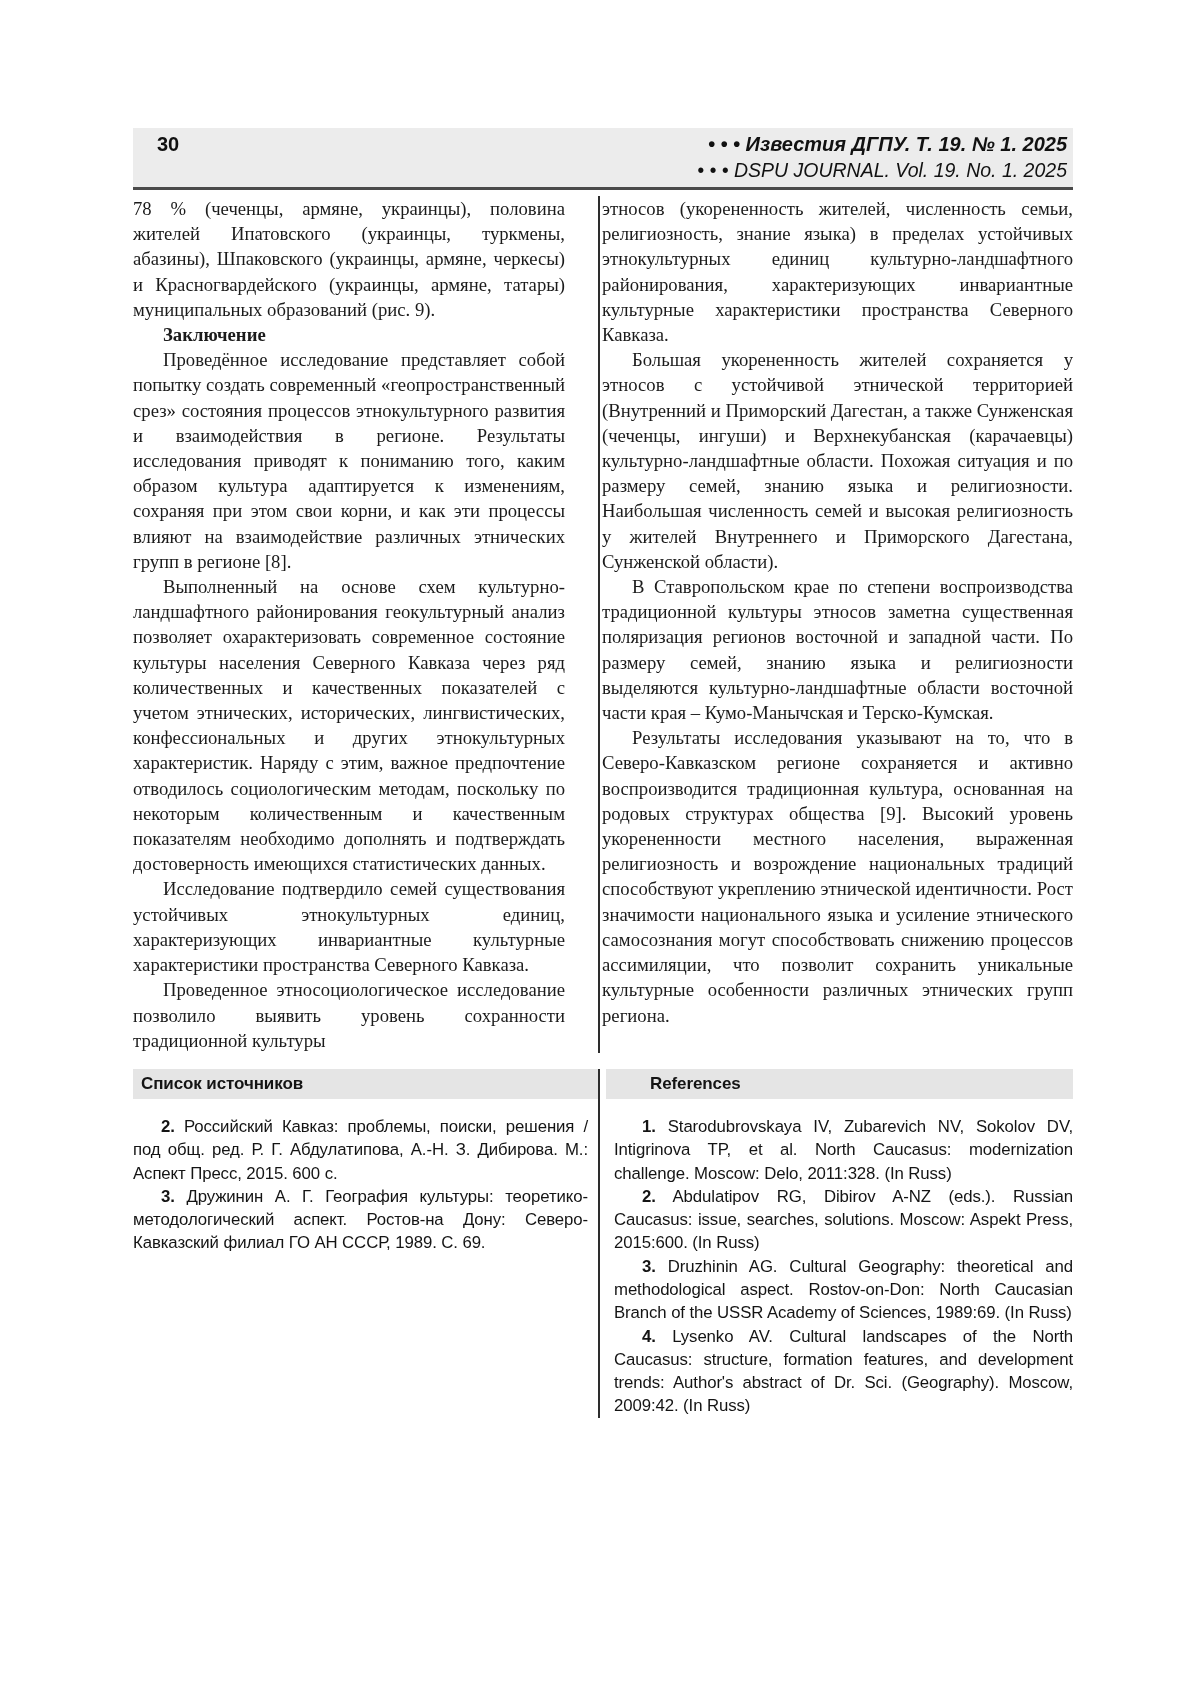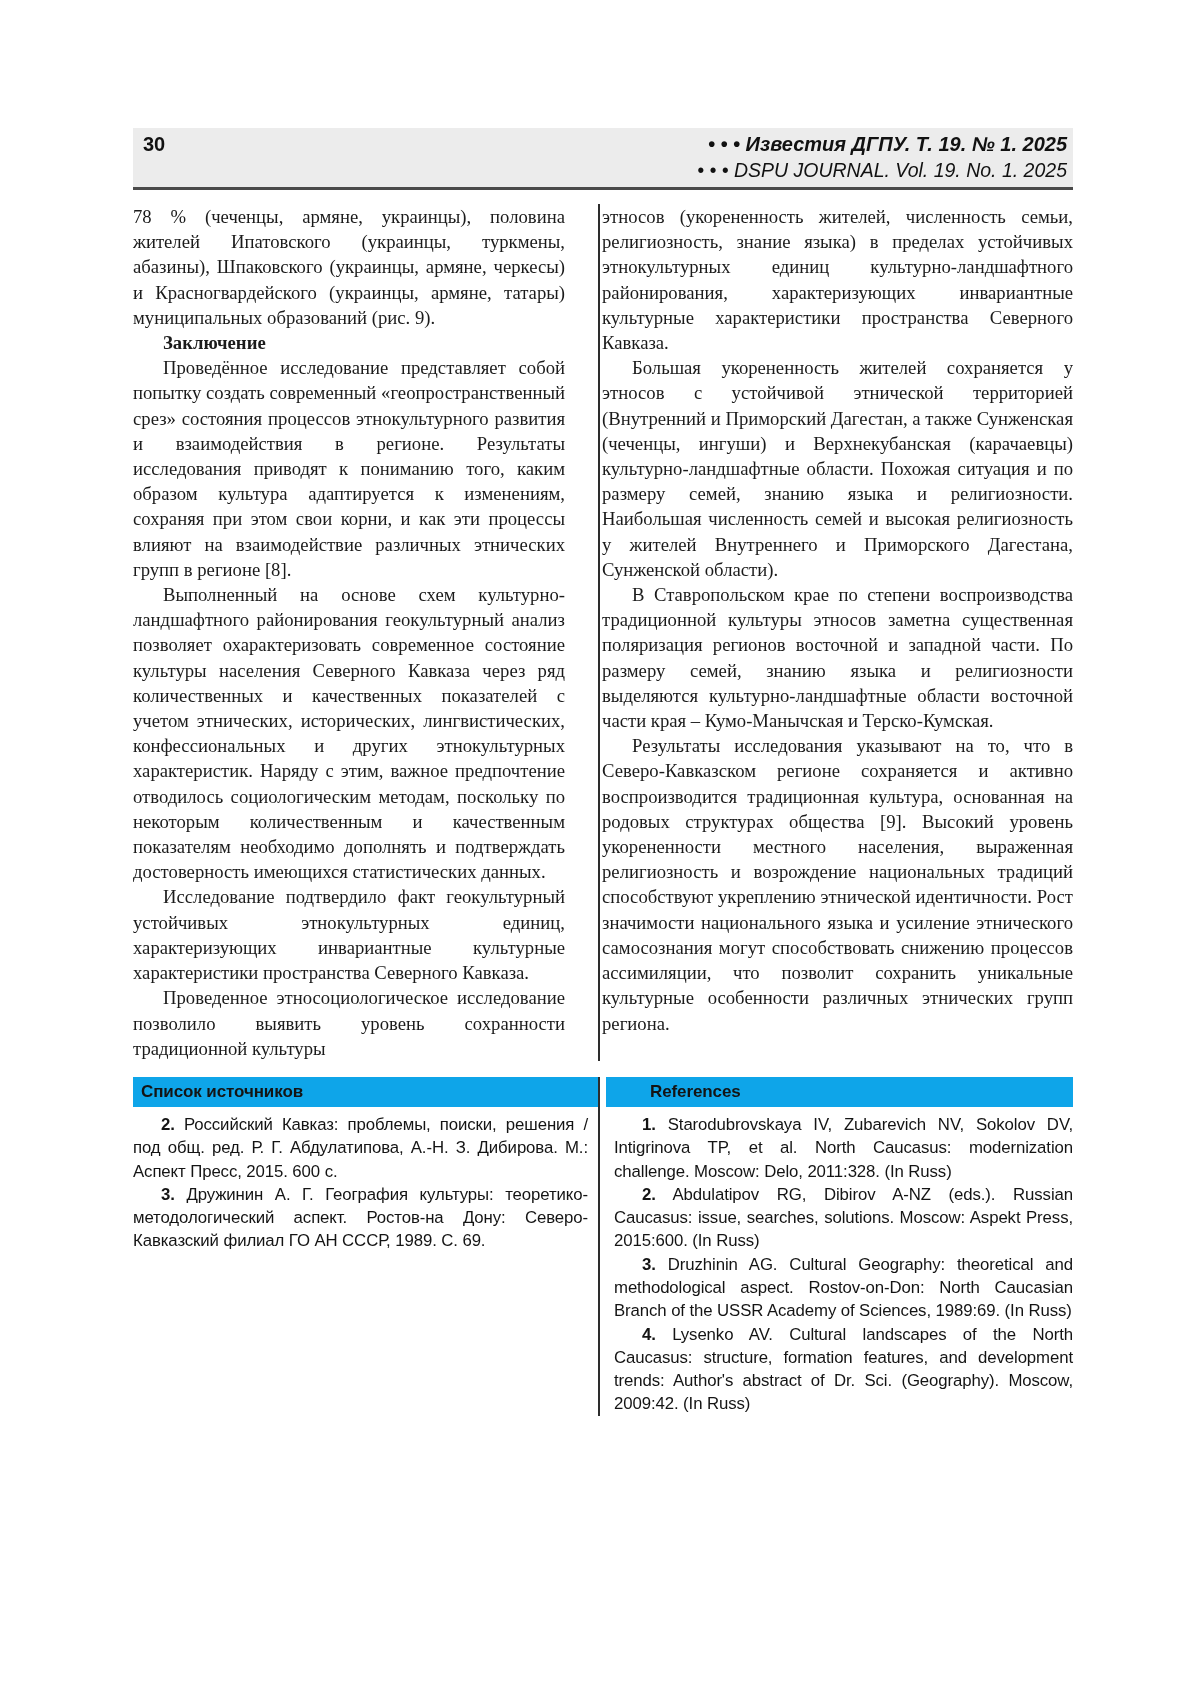--- a/index.html
+++ b/index.html
@@ -7,53 +7,53 @@
     width:1200px;height:1697px;background:#ffffff;position:relative;
     font-family:"Liberation Serif","DejaVu Serif",serif;
     -webkit-font-smoothing:antialiased;
   }
   .page{position:absolute;left:133px;top:128px;width:940px;}
 
   
   .pagehead{
     background:#ececec;border-bottom:3px solid #4a4a4a;
     display:flex;justify-content:space-between;align-items:flex-start;
-    padding:3px 6px 4px 10px;box-sizing:border-box;min-height:58px;gap:37px;
+    padding:3px 6px 4px 24px;box-sizing:border-box;min-height:58px;gap:37px;
   }
   .pagenum{
     font-family:"Liberation Sans",sans-serif;font-weight:bold;
     font-size:20px;line-height:26px;color:#111;
   }
   .titles{text-align:right;font-family:"Liberation Sans",sans-serif;color:#111;margin-left:48px;}
   .title-ru{font-style:italic;font-weight:bold;font-size:20px;line-height:26px;}
   .title-en{font-style:italic;font-size:19.5px;line-height:26px;text-align:right;}
 
   
   .bodycols{
-    display:flex;margin-top:14px;
+    display:flex;margin-top:6px;
     font-size:18.7px;line-height:25.2px;color:#1b1b1b;text-align:justify;
   }
   .bcol-left{width:432px;padding-right:33px;border-right:2px solid #2d2d2d;}
   .bcol-right{flex:1;padding-left:2px;}
   .bodycols p{margin:0;text-indent:30px;overflow-wrap:break-word;}
   .bodycols p.noindent{text-indent:0;}
   .bodycols p.h{font-weight:bold;text-align:left;}
 
   
   .refs{
     display:flex;margin-top:16px;
     font-family:"Liberation Sans","DejaVu Sans",sans-serif;
     font-size:16.8px;line-height:23.3px;color:#141414;text-align:justify;
     letter-spacing:-0.1px;
   }
   .rcol-left{width:455px;padding-right:10px;border-right:2px solid #2d2d2d;}
   .rcol-right{flex:1;padding-left:14px;}
   .refbar{
-    background:#0ea5e9;font-weight:bold;font-size:17px;line-height:24px;
-    padding:3px 0 3px 8px;margin:0 0 6px 0;text-align:left;
+    background:#e5e5e5;font-weight:bold;font-size:17px;line-height:24px;
+    padding:3px 0 3px 8px;margin:0 0 16px 0;text-align:left;
   }
   .rcol-left .refbar{margin-right:-10px;}
   .rcol-right .refbar{margin-left:-8px;padding-left:44px;}
   .ref{margin:0;text-indent:28px;overflow-wrap:break-word;}
   .ref b{font-weight:bold;}
 </style>
 </head>
 <body>
 
 <div class="page">
@@ -65,21 +65,21 @@
       <div class="title-en">• • • DSPU JOURNAL. Vol. 19. No. 1. 2025</div>
     </div>
   </header>
 
   <main class="bodycols">
     <div class="bcol-left">
       <p class="noindent">78 % (чеченцы, армяне, украинцы), половина жителей Ипатовского (украинцы, туркмены, абазины), Шпаковского (украинцы, армяне, черкесы) и Красногвардейского (украинцы, армяне, татары) муниципальных образований (рис. 9).</p>
       <p class="h">Заключение</p>
       <p>Проведённое исследование представляет собой попытку создать современный «геопространственный срез» состояния процессов этнокультурного развития и взаимодействия в регионе. Результаты исследования приводят к пониманию того, каким образом культура адаптируется к изменениям, сохраняя при этом свои корни, и как эти процессы влияют на взаимодействие различных этнических групп в регионе [8].</p>
       <p>Выполненный на основе схем культурно-ландшафтного районирования геокультурный анализ позволяет охарактеризовать современное состояние культуры населения Северного Кавказа через ряд количественных и качественных показателей с учетом этнических, исторических, лингвистических, конфессиональных и других этнокультурных характеристик. Наряду с этим, важное предпочтение отводилось социологическим методам, поскольку по некоторым количественным и качественным показателям необходимо дополнять и подтверждать достоверность имеющихся статистических данных.</p>
-      <p>Исследование подтвердило факт геокультурный устойчивых этнокультурных единиц, характеризующих инвариантные культурные характеристики пространства Северного Кавказа.</p>
+      <p>Исследование подтвердило семей существования устойчивых этнокультурных единиц, характеризующих инвариантные культурные характеристики пространства Северного Кавказа.</p>
       <p>Проведенное этносоциологическое исследование позволило выявить уровень сохранности традиционной культуры</p>
     </div>
     <div class="bcol-right">
       <p class="noindent">этносов (укорененность жителей, численность семьи, религиозность, знание языка) в пределах устойчивых этнокультурных единиц культурно-ландшафтного районирования, характеризующих инвариантные культурные характеристики пространства Северного Кавказа.</p>
       <p>Большая укорененность жителей сохраняется у этносов с устойчивой этнической территорией (Внутренний и Приморский Дагестан, а также Сунженская (чеченцы, ингуши) и Верхнекубанская (карачаевцы) культурно-ландшафтные области. Похожая ситуация и по размеру семей, знанию языка и религиозности. Наибольшая численность семей и высокая религиозность у жителей Внутреннего и Приморского Дагестана, Сунженской области).</p>
       <p>В Ставропольском крае по степени воспроизводства традиционной культуры этносов заметна существенная поляризация регионов восточной и западной части. По размеру семей, знанию языка и религиозности выделяются культурно-ландшафтные области восточной части края – Кумо-Манычская и Терско-Кумская.</p>
       <p>Результаты исследования указывают на то, что в Северо-Кавказском регионе сохраняется и активно воспроизводится традиционная культура, основанная на родовых структурах общества [9]. Высокий уровень укорененности местного населения, выраженная религиозность и возрождение национальных традиций способствуют укреплению этнической идентичности. Рост значимости национального языка и усиление этнического самосознания могут способствовать снижению процессов ассимиляции, что позволит сохранить уникальные культурные особенности различных этнических групп региона.</p>
     </div>
   </main>
 

